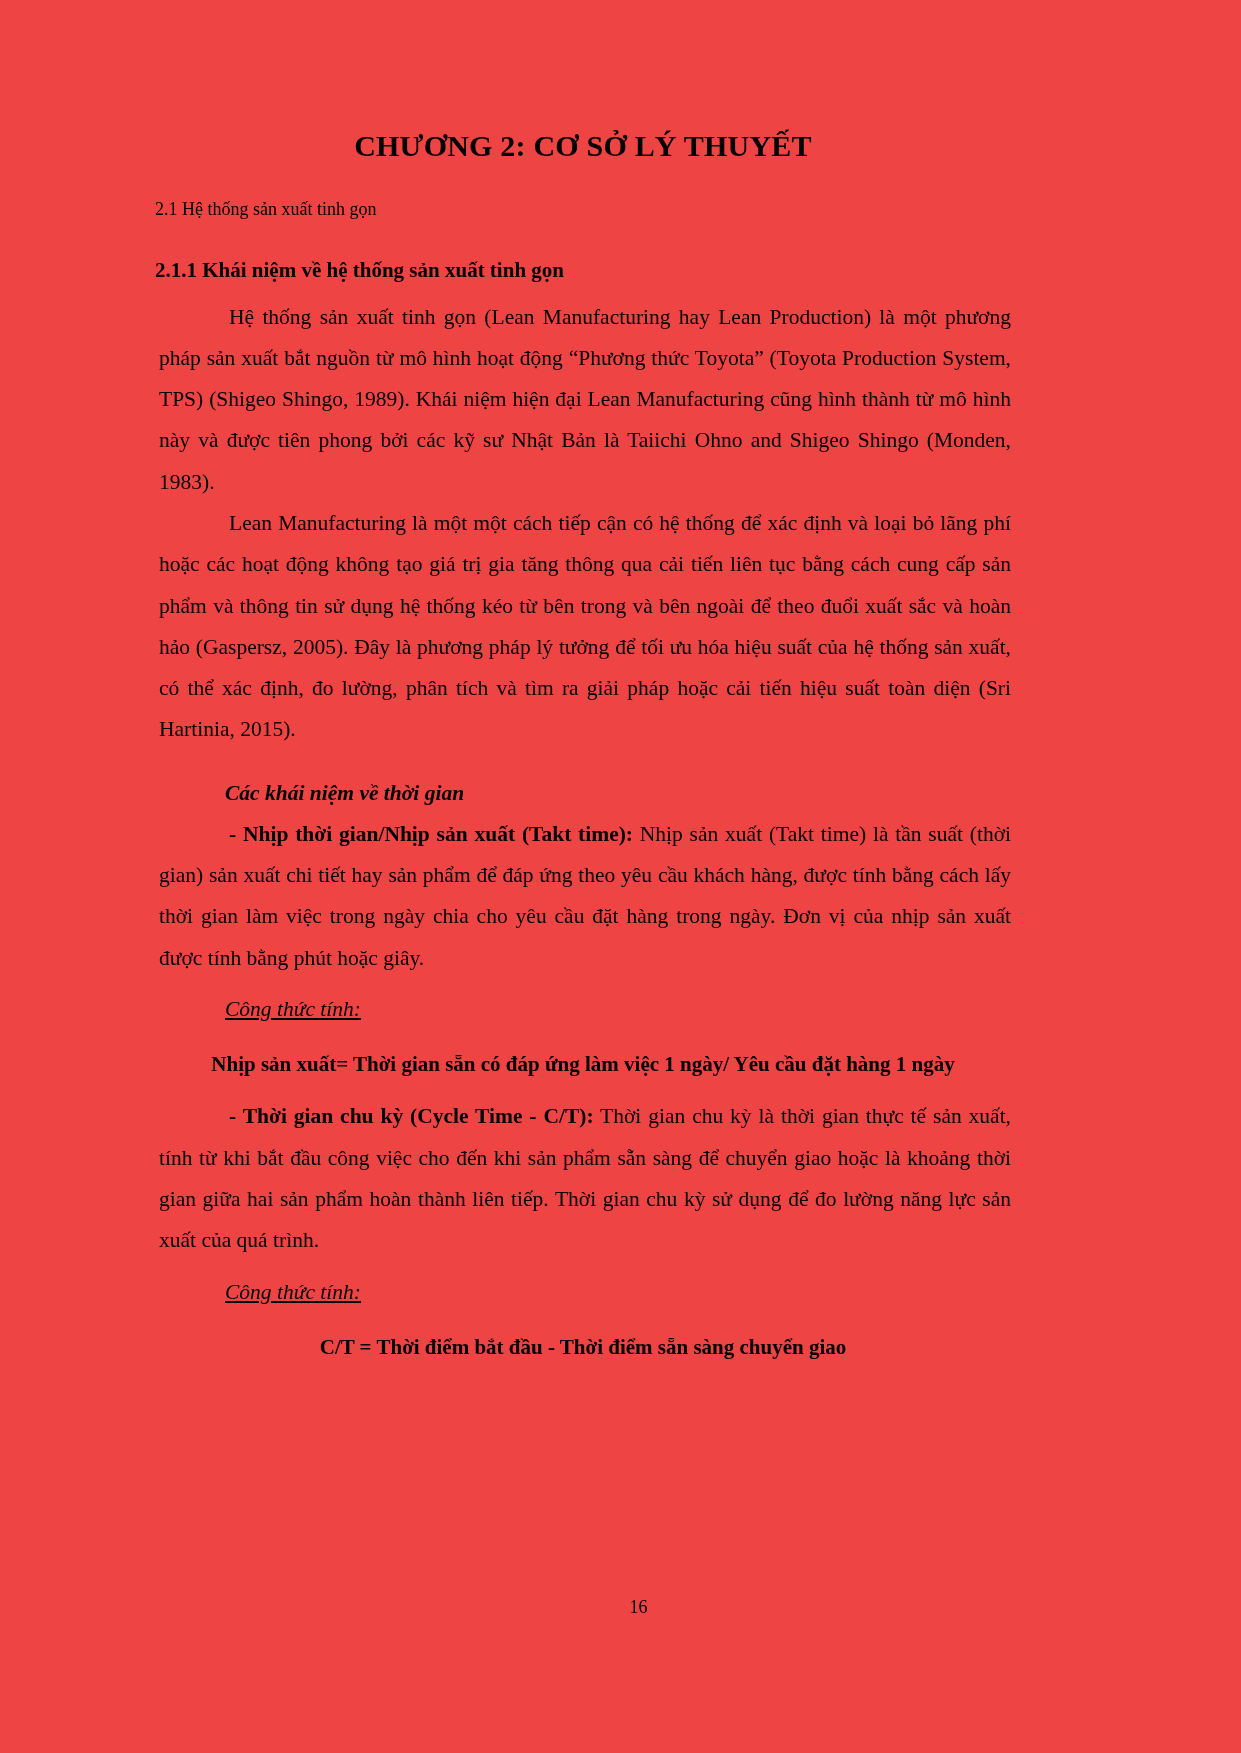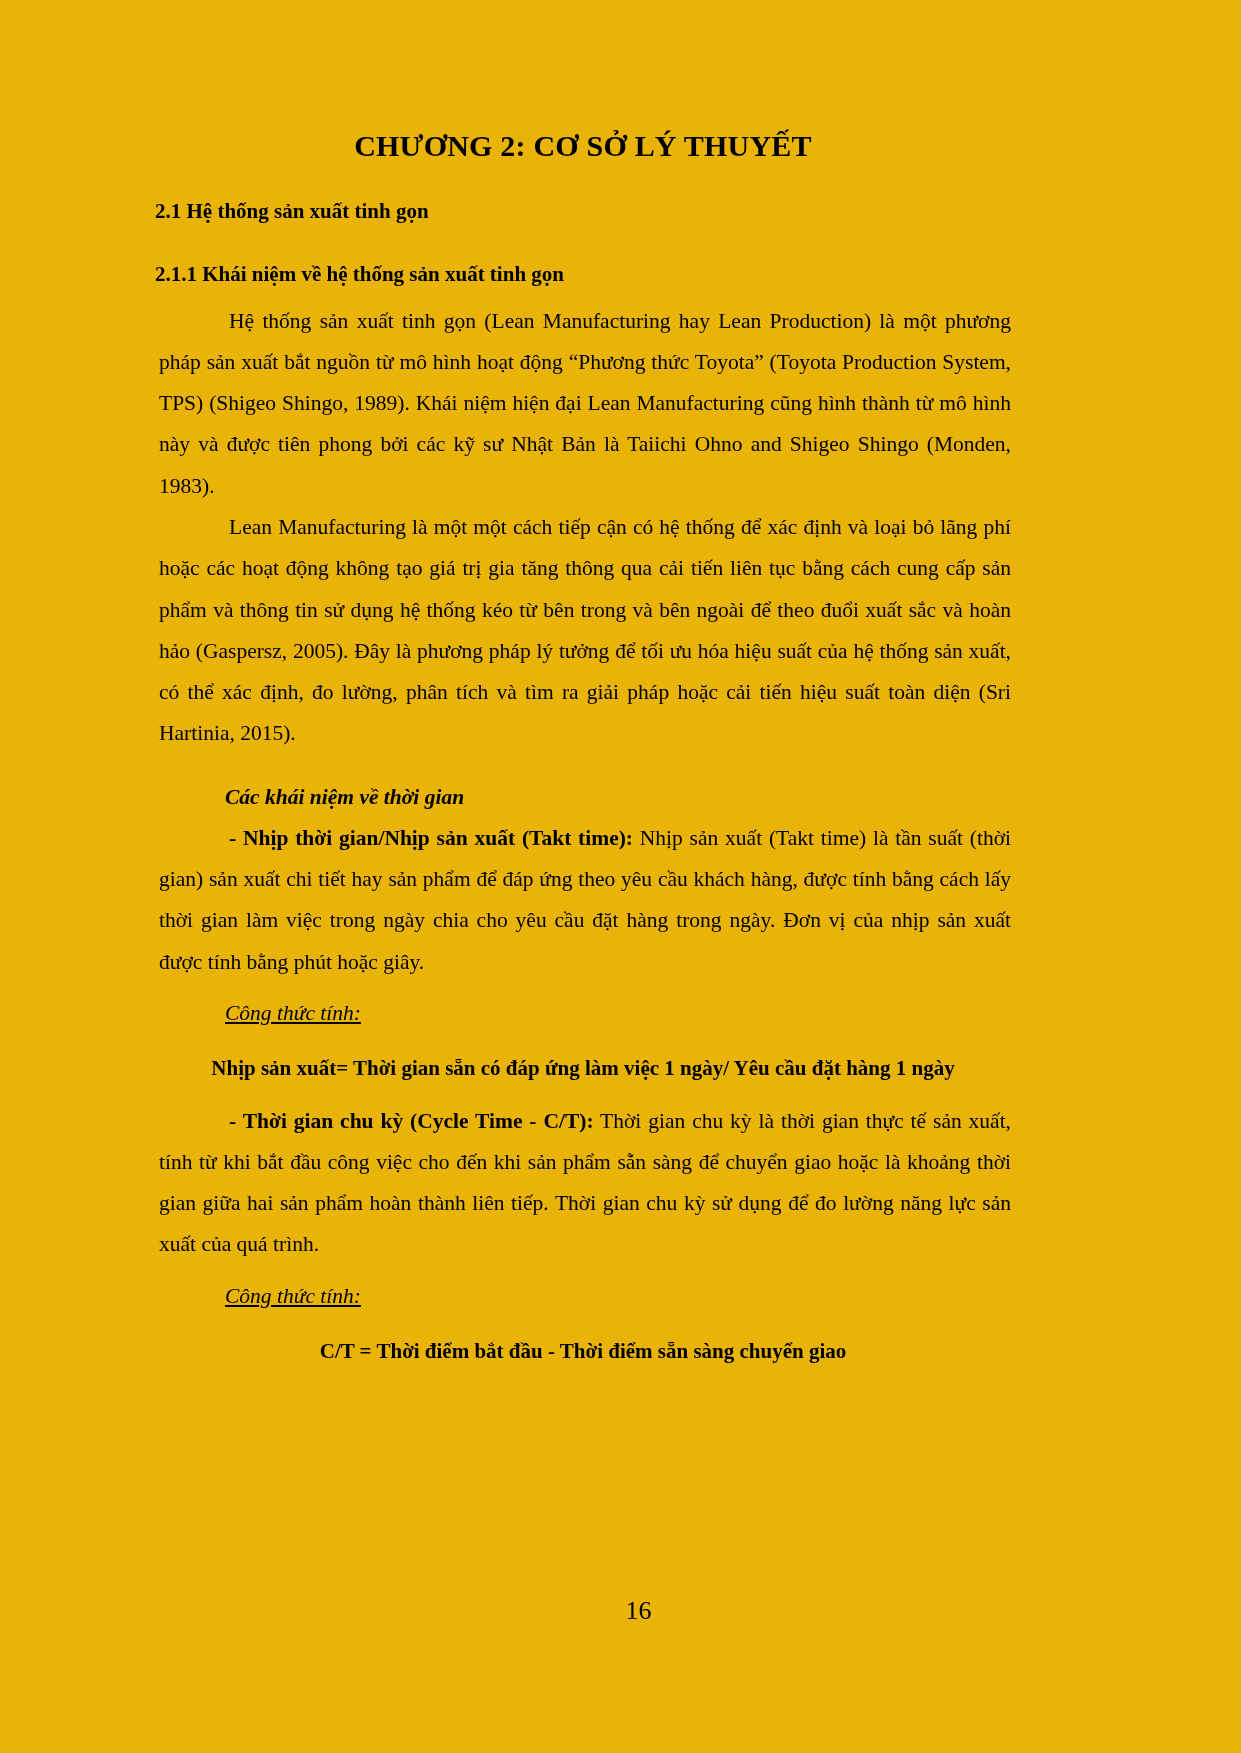--- a/index.html
+++ b/index.html
@@ -8,42 +8,42 @@
     background: #ffffff;
   }
   body {
     font-family: "Liberation Serif", "DejaVu Serif", serif;
     color: #000000;
   }
   .page {
     position: relative;
     width: 1241px;
     height: 1753px;
-    background: #eab308;
+    background: #ef4444;
     box-sizing: border-box;
     overflow: hidden;
   }
   .content {
     position: absolute;
     left: 155px;
     top: 118px;
     width: 856px;
   }
   .chapter-title {
     font-size: 30px;
     font-weight: bold;
     text-align: center;
     letter-spacing: 0.2px;
     margin: 0 0 0 0;
     padding-top: 8px;
     line-height: 1.3;
   }
   .h2 {
-    font-size: 21px;
-    font-weight: bold;
+    font-size: 18px;
+    font-weight: normal;
     margin: 32px 0 0 0;
     line-height: 1.35;
   }
   .h3 {
     font-size: 21px;
     font-weight: bold;
     margin: 35px 0 0 0;
     line-height: 1.35;
   }
   p.body-par {
@@ -89,21 +89,21 @@
     text-indent: 0;
     text-align: center;
     white-space: nowrap;
   }
   .page-number {
     position: absolute;
     left: 0;
     right: 0;
     top: 1598px;
     text-align: center;
-    font-size: 26px;
+    font-size: 18px;
     line-height: 1;
   }
   .pn-inner {
     display: inline-block;
     transform: translateX(18px);
   }
 </style>
 </head>
 <body>
 

